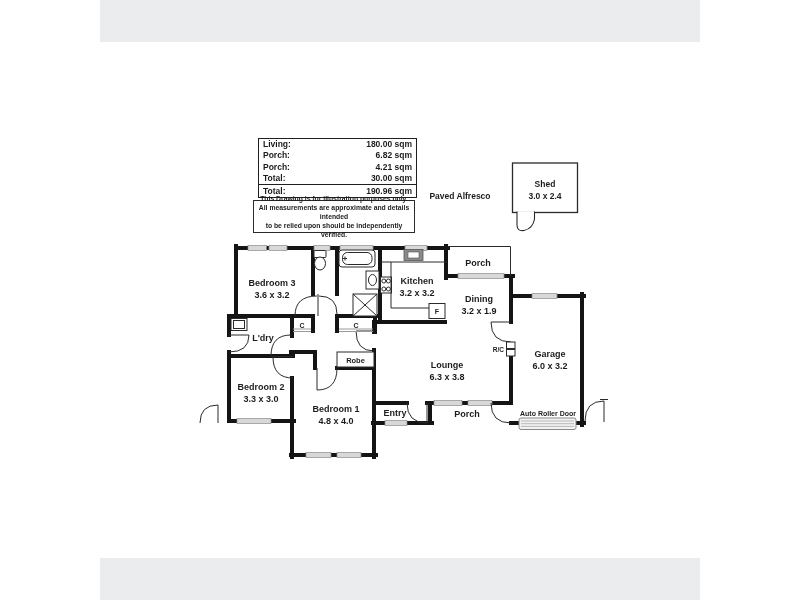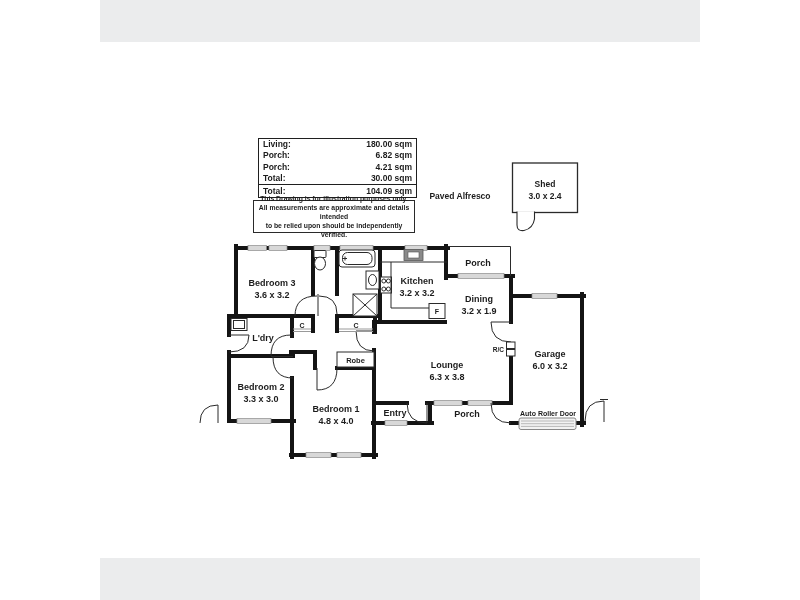--- a/index.html
+++ b/index.html
@@ -51,21 +51,21 @@
   <div class="area-row">
     <span>Porch:</span>
     <span>4.21 sqm</span>
   </div>
   <div class="area-row">
     <span>Total:</span>
     <span>30.00 sqm</span>
   </div>
   <div class="area-row area-total">
     <span>Total:</span>
-    <span>104.09 sqm</span>
+    <span>190.96 sqm</span>
   </div>
 </div>
 
 <div class="disclaimer">
   <div>This Drawing is for illustration purposes only.</div>
   <div>All measurements are approximate and details intended</div>
   <div>to be relied upon should be independently verified.</div>
 </div>
 
 <svg class="plan-svg" viewBox="0 0 800 600">

